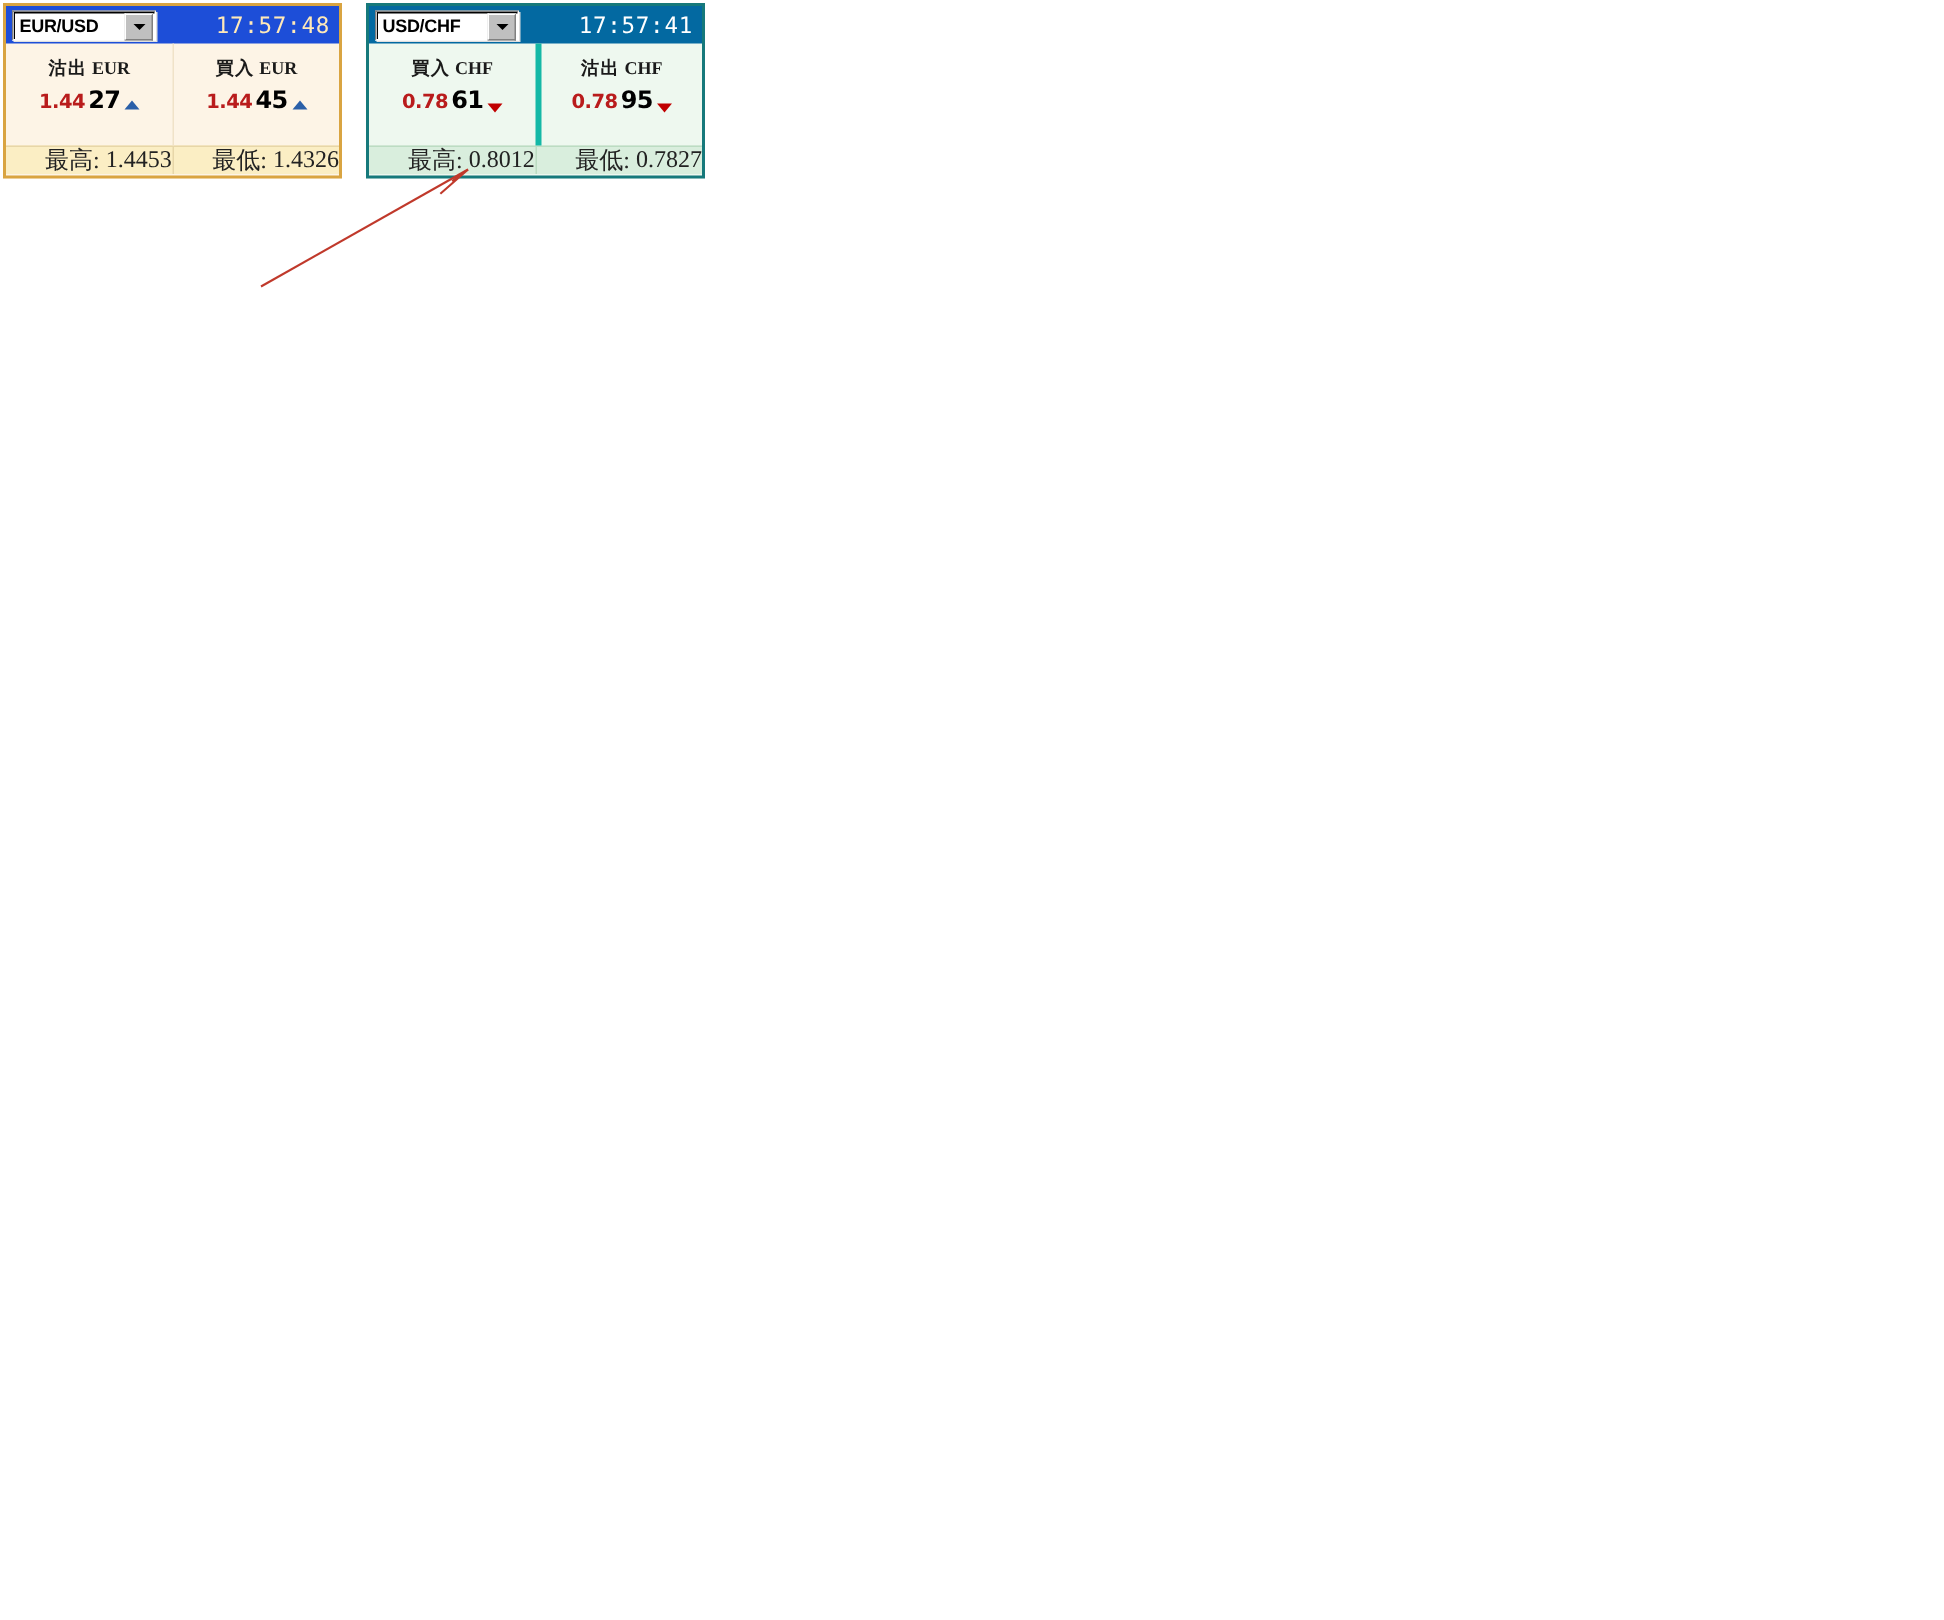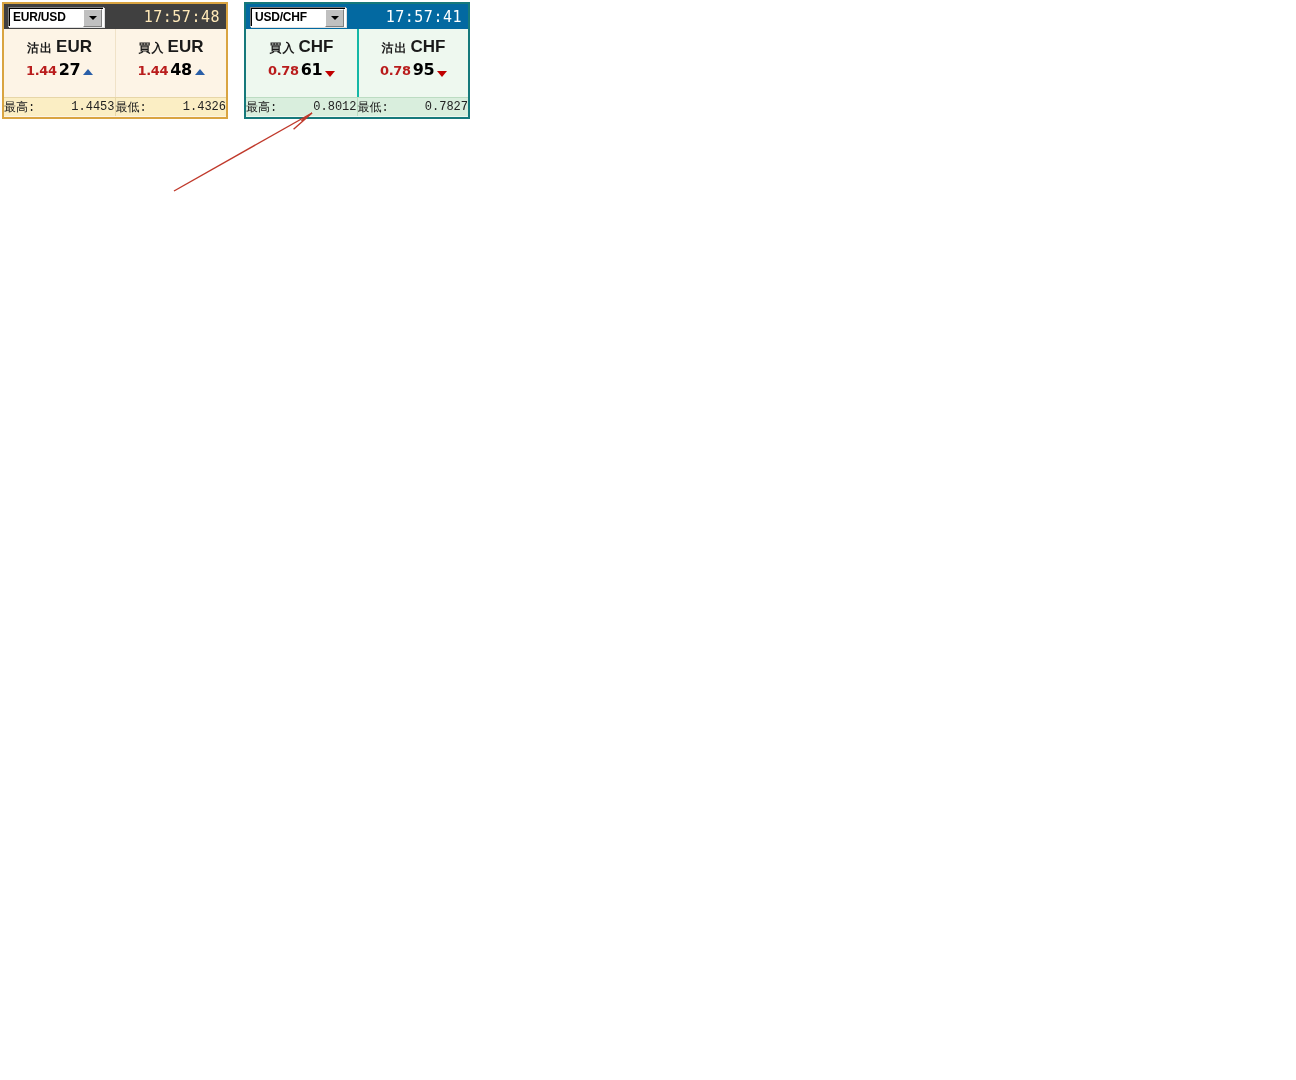--- a/index.html
+++ b/index.html
@@ -29,21 +29,21 @@
   }
 
   
   .wg-header {
     height: 25px;
     display: flex;
     align-items: center;
     box-sizing: border-box;
     padding: 0 2px;
   }
-  .wg-header.orange { background: #404040; }
+  .wg-header.orange { background: #1d4ed8; }
   .wg-header.teal   { background: #0369a1; }
 
   
   .pair-select {
     position: relative;
     height: 20px;
     width: 96px;
     box-sizing: border-box;
     background: #ffffff;
     border-top: 1px solid #808080;
@@ -109,33 +109,33 @@
     flex: 1 1 50%;
     box-sizing: border-box;
     display: flex;
     flex-direction: column;
     align-items: center;
     justify-content: flex-start;
     padding-top: 8px;
     position: relative;
   }
   .quote-cell.divider-left { border-left: 1px solid #f0e2c8; }
-  .teal-frame .quote-cell.divider-left { border-left: 2px solid #14b8a6; }
+  .teal-frame .quote-cell.divider-left { border-left: 4px solid #14b8a6; }
 
   .quote-label {
     font-family: "DejaVu Sans", sans-serif;
     font-size: 12px;
     font-weight: bold;
     color: #1a1a1a;
     white-space: nowrap;
     letter-spacing: 1px;
   }
   .quote-label .ccy {
-    font-family: Liberation Sans, sans-serif;
-    font-size: 17px;
+    font-family: Liberation Serif, serif;
+    font-size: 12px;
     letter-spacing: 0;
     margin-left: 3px;
   }
 
   .quote-value {
     display: flex;
     align-items: baseline;
     margin-top: 5px;
     white-space: nowrap;
   }
@@ -181,23 +181,23 @@
     display: flex;
     height: 19px;
     box-sizing: border-box;
   }
   .wg-footer.cream { background: #fbeec4; border-top: 1px solid #e7d6a8; }
   .wg-footer.mint  { background: #d9eedd; border-top: 1px solid #bcdcc2; }
   .footer-cell {
     flex: 1 1 50%;
     display: flex;
     align-items: center;
-    justify-content: space-between;
-    font-family: Liberation Mono, monospace;
-    font-size: 12px;
+    justify-content: flex-end;
+    font-family: Liberation Serif, serif;
+    font-size: 16px;
     color: #222222;
     white-space: nowrap;
   }
   .wg-footer.cream .footer-cell + .footer-cell { border-left: 1px solid #e7d6a8; }
   .wg-footer.mint  .footer-cell + .footer-cell { border-left: 1px solid #bcdcc2; }
 
   
   .annotation-layer {
     position: absolute;
     left: 0;
@@ -232,21 +232,21 @@
         <span class="v-big">27</span>
         <span class="tick up"></span>
       </div>
     </div>
     <div class="quote-cell divider-left">
       <div class="quote-label">
         <span>買入</span><span class="ccy">EUR</span>
       </div>
       <div class="quote-value">
         <span class="v-base">1.44</span>
-        <span class="v-big">48</span>
+        <span class="v-big">45</span>
         <span class="tick up"></span>
       </div>
     </div>
   </div>
 
   <div class="wg-footer cream">
     <div class="footer-cell">
       <span>最高:</span>&nbsp;<span>1.4453</span>
     </div>
     <div class="footer-cell">

